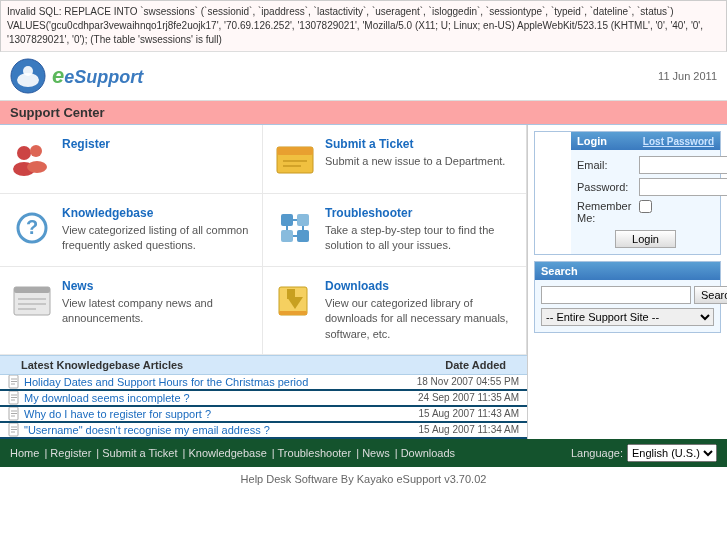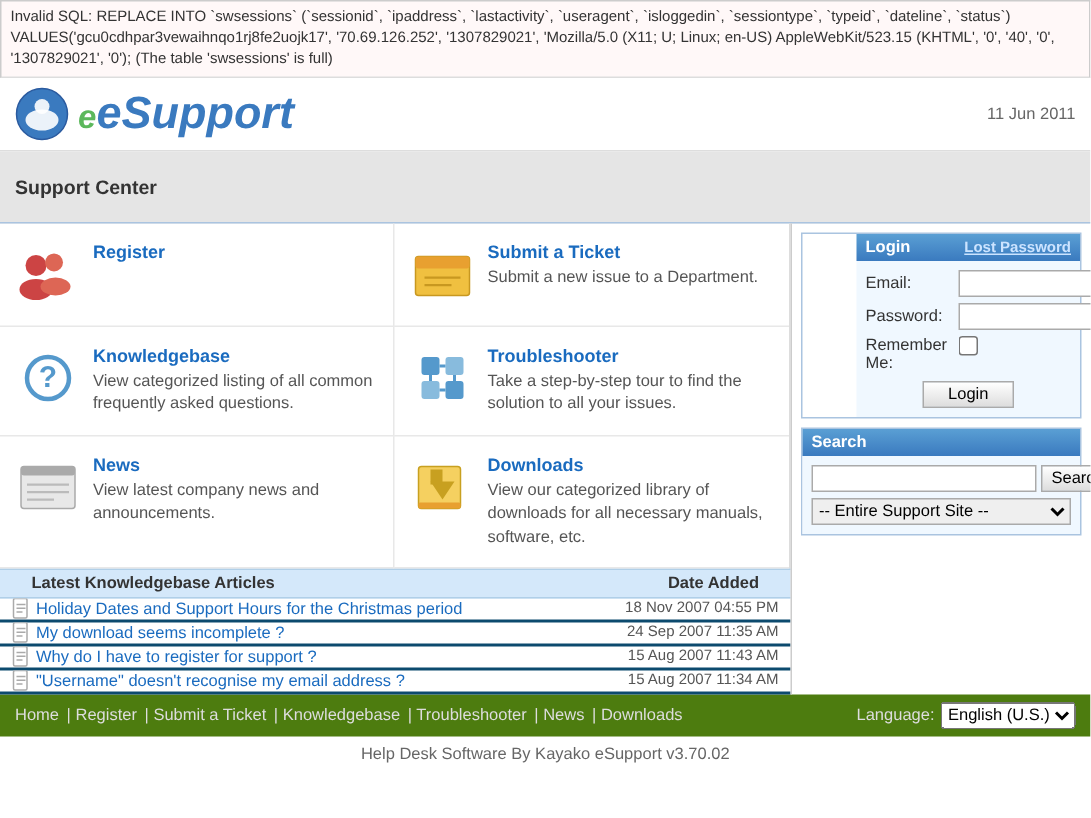--- a/index.html
+++ b/index.html
@@ -49,22 +49,22 @@
       color: #5cb85c;
       font-style: italic;
     }
     #header-date {
       font-size: 11px;
       color: #666;
     }
 
     
     #support-center-bar {
-      background: #e5e5e5;
-      padding: 16px 10px;
+      background: #fca5a5;
+      padding: 4px 10px;
       font-size: 13px;
       font-weight: bold;
       color: #333;
       border-bottom: 1px solid #aac4e0;
     }
 
     
     #main-layout {
       display: flex;
       padding: 0;
@@ -266,21 +266,21 @@
     }
     #search-scope {
       width: 100%;
       font-size: 11px;
       border: 1px solid #aaa;
       height: 18px;
     }
 
     
     #footer-nav {
-      background: #4d7c0f;
+      background: #14532d;
       padding: 5px 10px;
       display: flex;
       justify-content: space-between;
       align-items: center;
     }
     #footer-links {
       font-size: 11px;
       color: #ddd;
     }
     #footer-links a {
@@ -317,21 +317,21 @@
 
 <div id="header">
   <div id="logo">
 
     <svg id="logo-icon" width="36" height="36" viewBox="0 0 36 36">
       <circle cx="18" cy="18" r="17" fill="#3a7abf" stroke="#2a5a9f" stroke-width="1"></circle>
       <ellipse cx="18" cy="22" rx="11" ry="7" fill="#fff" opacity="0.9"></ellipse>
       <circle cx="18" cy="13" r="5" fill="#fff" opacity="0.9"></circle>
     </svg>
     <span id="logo-text">
-      <span style="color:#5cb85c;">e</span><span style="color:#3a7abf;font-size:30px;font-weight:bold;font-style:italic;">eSupport</span>
+      <span style="color:#5cb85c;">e</span><span style="color:#3a7abf;font-size:18px;font-weight:bold;font-style:italic;">eSupport</span>
     </span>
   </div>
   <div id="header-date">11 Jun 2011</div>
 </div>
 
 <div id="support-center-bar">
   <span>Support Center</span>
 </div>
 
 <div id="main-layout">

